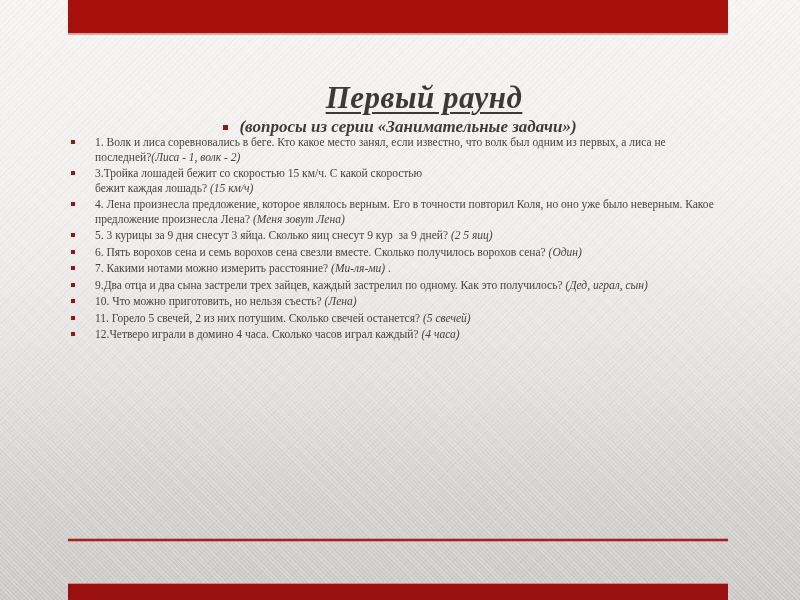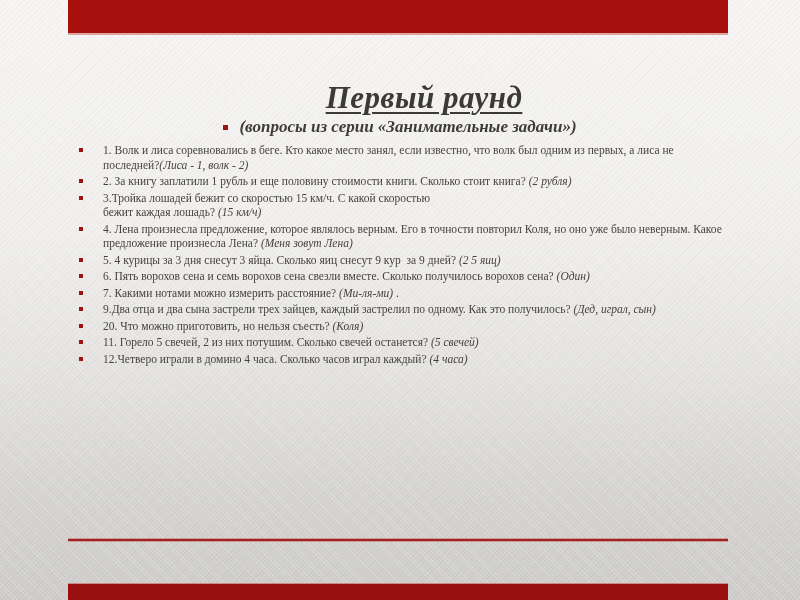--- a/index.html
+++ b/index.html
@@ -39,21 +39,21 @@
   }
   .sub-bullet {
     width:5px; height:5px; background:#9b1412; display:inline-block;
     margin-right:11px; flex:0 0 auto;
   }
   .subtitle {
     font-size:17px; font-style:italic; font-weight:bold; color:#3e3c39;
   }
   .questions {
     position:absolute; left:68px; top:135px; width:652px;
-    margin:8px; padding:0; list-style:none;
+    margin:0; padding:0; list-style:none;
   }
   .questions li {
     position:relative; padding-left:27px; margin-bottom:2px;
     font-size:11.5px; line-height:14.5px; color:#454340;
   }
   .questions .bullet {
     position:absolute; left:3px; top:5px; width:4px; height:4px; background:#9b1412;
   }
   .q-text, .q-answer, .q-suffix { white-space:pre-wrap; }
   .q-answer { font-style:italic; }
@@ -67,28 +67,27 @@
 
   <h1 class="title">Первый раунд</h1>
 
   <div class="subtitle-row">
     <span class="sub-bullet"></span>
     <span class="subtitle">(вопросы из серии «Занимательные задачи»)</span>
   </div>
 
   <ul class="questions">
     <li><span class="bullet"></span><span class="q-text">1. Волк и лиса соревновались в беге. Кто какое место занял, если известно, что волк был одним из первых, а лиса не последней?</span><span class="q-answer">(Лиса - 1, волк - 2)</span><span class="q-suffix"></span></li>
-    <li><span class="bullet"></span><span class="q-text">2. За книгу заплатили 1 рубль и еще половину стоимости книги. Сколько стоит книга? </span><span class="q-answer">(2 рубля)</span><span class="q-suffix"></span></li>
     <li><span class="bullet"></span><span class="q-text">3.Тройка лошадей бежит со скоростью 15 км/ч. С какой скоростью
 бежит каждая лошадь? </span><span class="q-answer">(15 км/ч)</span><span class="q-suffix"></span></li>
     <li><span class="bullet"></span><span class="q-text">4. Лена произнесла предложение, которое являлось верным. Его в точности повторил Коля, но оно уже было неверным. Какое предложение произнесла Лена? </span><span class="q-answer">(Меня зовут Лена)</span><span class="q-suffix"></span></li>
-    <li><span class="bullet"></span><span class="q-text">5. 4 курицы за 3 дня снесут 3 яйца. Сколько яиц снесут 9 кур  за 9 дней? </span><span class="q-answer">(2 5 яиц)</span><span class="q-suffix"></span></li>
+    <li><span class="bullet"></span><span class="q-text">5. 3 курицы за 9 дня снесут 3 яйца. Сколько яиц снесут 9 кур  за 9 дней? </span><span class="q-answer">(2 5 яиц)</span><span class="q-suffix"></span></li>
     <li><span class="bullet"></span><span class="q-text">6. Пять ворохов сена и семь ворохов сена свезли вместе. Сколько получилось ворохов сена? </span><span class="q-answer">(Один)</span><span class="q-suffix"></span></li>
     <li><span class="bullet"></span><span class="q-text">7. Какими нотами можно измерить расстояние? </span><span class="q-answer">(Ми-ля-ми)</span><span class="q-suffix"> .</span></li>
     <li><span class="bullet"></span><span class="q-text">9.Два отца и два сына застрели трех зайцев, каждый застрелил по одному. Как это получилось? </span><span class="q-answer">(Дед, играл, сын)</span><span class="q-suffix"></span></li>
-    <li><span class="bullet"></span><span class="q-text">20. Что можно приготовить, но нельзя съесть? </span><span class="q-answer">(Коля)</span><span class="q-suffix"></span></li>
+    <li><span class="bullet"></span><span class="q-text">10. Что можно приготовить, но нельзя съесть? </span><span class="q-answer">(Лена)</span><span class="q-suffix"></span></li>
     <li><span class="bullet"></span><span class="q-text">11. Горело 5 свечей, 2 из них потушим. Сколько свечей останется? </span><span class="q-answer">(5 свечей)</span><span class="q-suffix"></span></li>
     <li><span class="bullet"></span><span class="q-text">12.Четверо играли в домино 4 часа. Сколько часов играл каждый? </span><span class="q-answer">(4 часа)</span><span class="q-suffix"></span></li>
   </ul>
 
   <div class="divider-line"></div>
   <div class="bottom-bar"></div>
 </div>
 
 </body></html>

